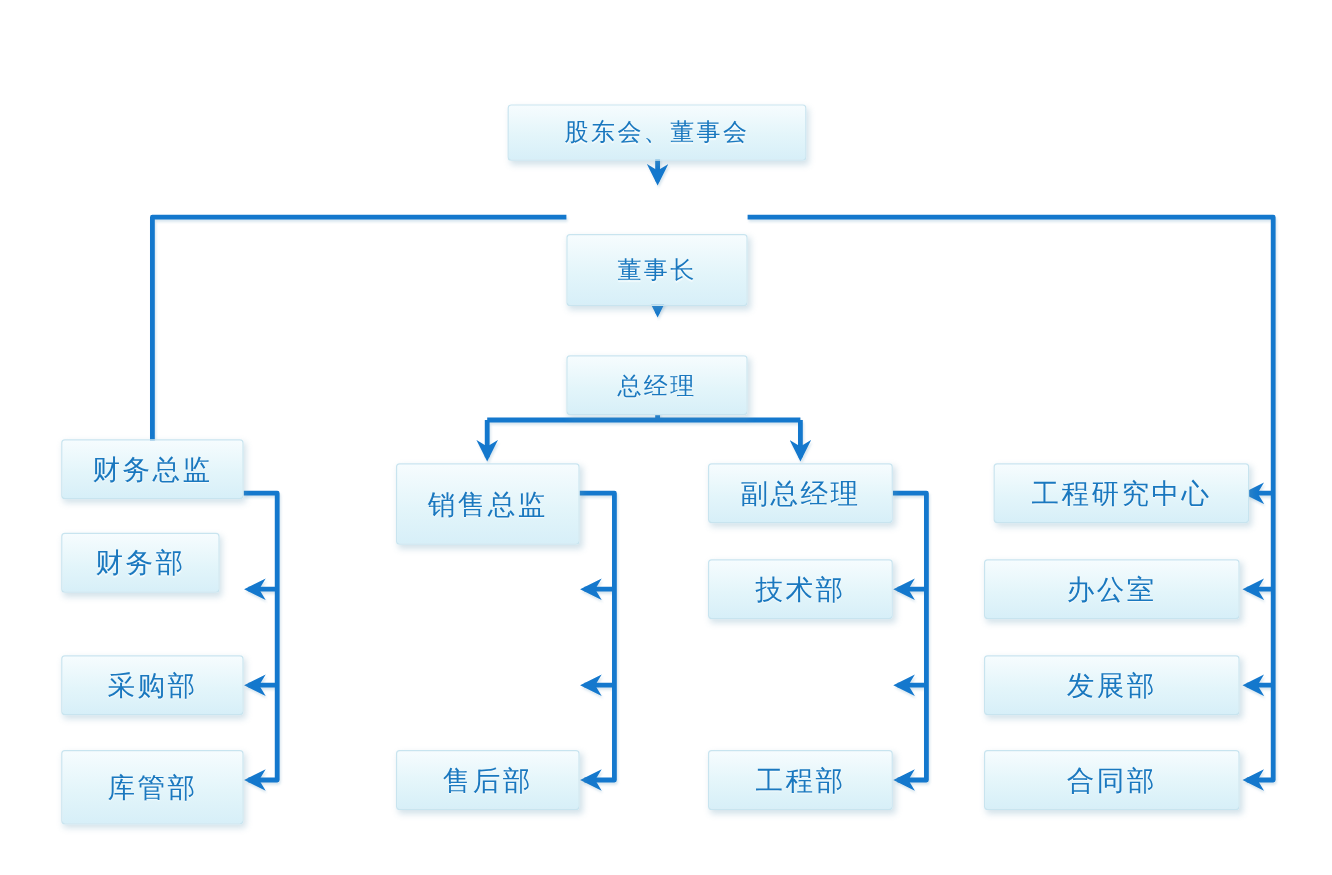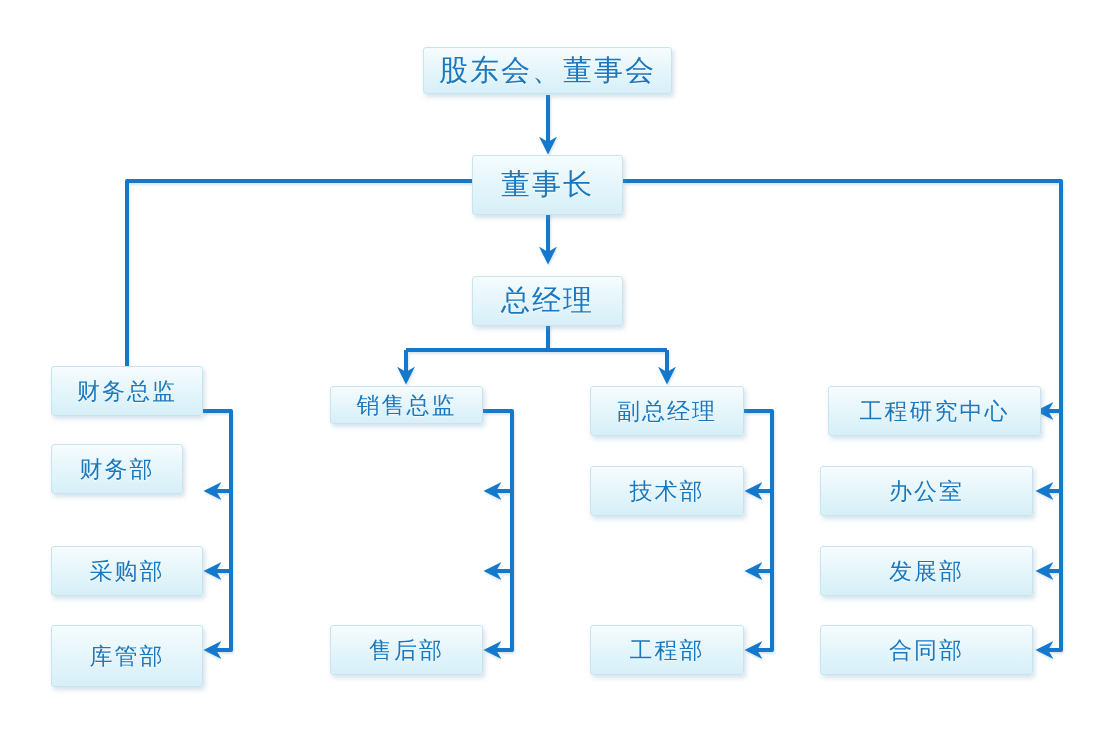--- a/index.html
+++ b/index.html
@@ -30,21 +30,21 @@
     background: linear-gradient(180deg, #f6fcfe 0%, #e3f5fa 55%, #d7eff8 100%);
     border: 1px solid #c8e4ef;
     border-radius: 3px;
     box-shadow: 2px 3px 5px rgba(110,160,185,0.30);
     color: #1a78bf;
     font-size: 23px;
     letter-spacing: 2px;
     white-space: nowrap;
     text-shadow: 0 1px 1px rgba(255,255,255,0.8);
   }
-  .node.lg { font-size: 29px; }
+  .node.lg { font-size: 20px; margin-top: 40px; }
 </style>
 </head>
 <body>
 
 <div class="canvas">
 
   <svg class="connectors" width="1110" height="729" viewBox="0 0 1110 729" xmlns="http://www.w3.org/2000/svg">
     <defs>
       <marker id="arrow" viewBox="0 0 10 10" refX="8" refY="5" markerWidth="4.5" markerHeight="4.5" orient="auto">
         <path d="M0,0 L10,5 L0,10 L3,5 Z" fill="#1478cd"></path>
@@ -77,24 +77,24 @@
       <path d="M512,571 L487,571" marker-end="url(#arrow)"></path>
 
       <path d="M744,411 L772,411 L772,650 L748,650" marker-end="url(#arrow)"></path>
       <path d="M772,491 L748,491" marker-end="url(#arrow)"></path>
       <path d="M772,571 L748,571" marker-end="url(#arrow)"></path>
     </g>
   </svg>
 
   <div class="node lg" style="left:423px; top:47px;  width:249px; height:47px">股东会、董事会</div>
   <div class="node lg" style="left:472px; top:155px; width:151px; height:60px">董事长</div>
-  <div class="node lg" style="left:472px; top:276px; width:151px; height:50px">总经理</div>
+  <div class="node lg" style="left:472px; top:256px; width:151px; height:50px">总经理</div>
 
   <div class="node" style="left:51px;  top:366px; width:152px; height:50px">财务总监</div>
-  <div class="node" style="left:330px; top:386px; width:153px; height:38px">销售总监</div>
+  <div class="node" style="left:330px; top:386px; width:153px; height:68px">销售总监</div>
   <div class="node" style="left:590px; top:386px; width:154px; height:50px">副总经理</div>
   <div class="node" style="left:828px; top:386px; width:213px; height:50px">工程研究中心</div>
 
   <div class="node" style="left:51px;  top:444px; width:132px; height:50px">财务部</div>
   <div class="node" style="left:590px; top:466px; width:154px; height:50px">技术部</div>
   <div class="node" style="left:820px; top:466px; width:213px; height:50px">办公室</div>
 
   <div class="node" style="left:51px;  top:546px; width:152px; height:50px">采购部</div>
   <div class="node" style="left:820px; top:546px; width:213px; height:50px">发展部</div>
 

